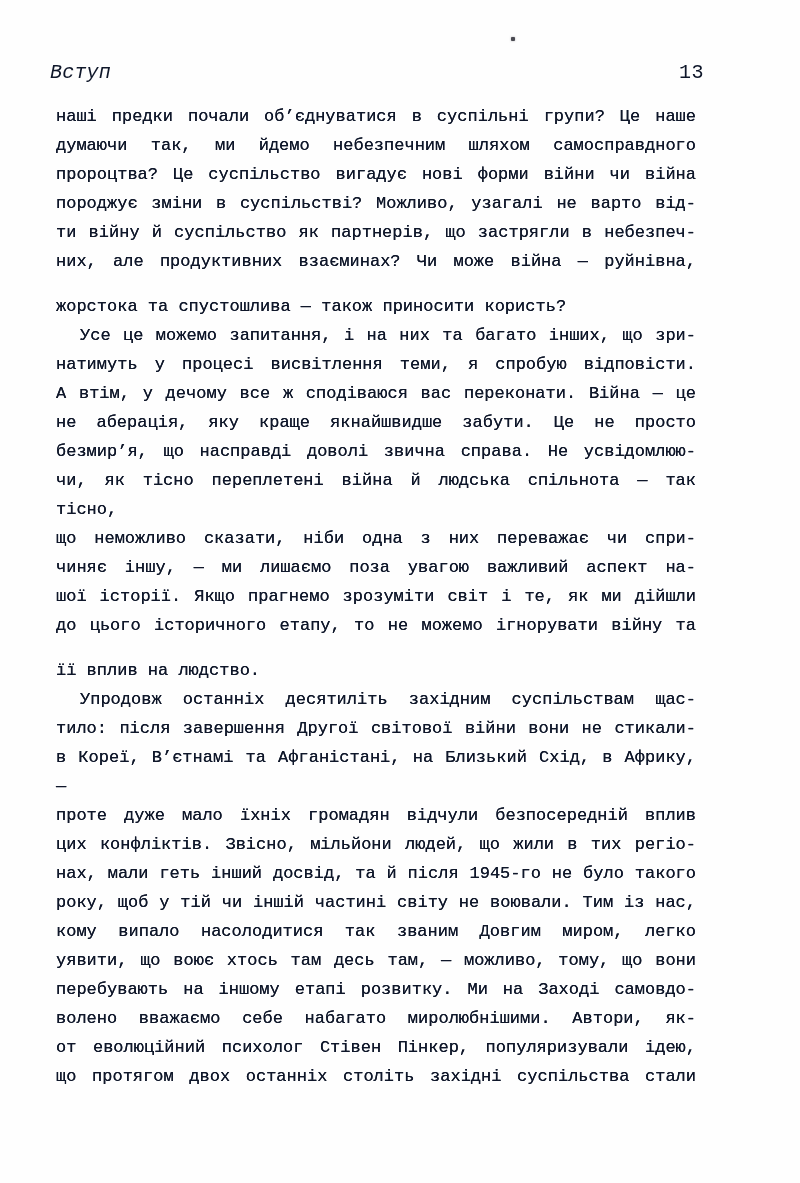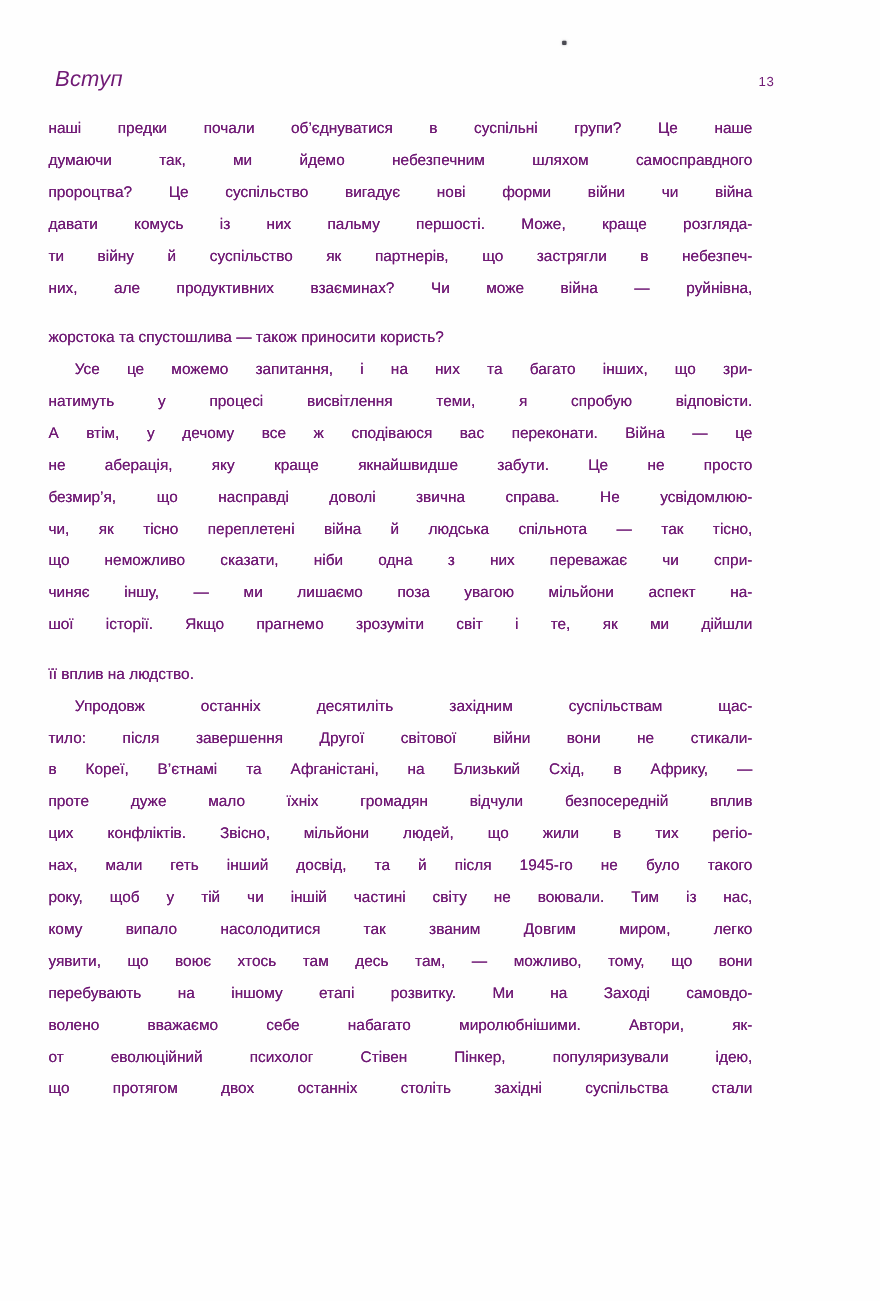--- a/index.html
+++ b/index.html
@@ -7,51 +7,51 @@
     margin: 0;
     padding: 0;
     background: #ffffff;
   }
   .page {
     position: relative;
     width: 800px;
     height: 1183px;
     background: #fefefe;
     overflow: hidden;
-    font-family: Liberation Sans, sans-serif;
-    color: #701a75;
+    font-family: Liberation Mono, monospace;
+    color: #0f172a;
   }
   
   .header-row {
     position: absolute;
     top: 61px;
     left: 50px;
     width: 654px;
     display: flex;
     justify-content: space-between;
     align-items: baseline;
   }
   .running-title {
     font-style: italic;
     font-size: 20px;
     letter-spacing: 0.2px;
   }
   .page-number {
-    font-size: 12px;
+    font-size: 20px;
     letter-spacing: 0.5px;
     font-style: normal;
     margin-left: 48px;
   }
   
   .text-column {
     position: absolute;
     top: 102px;
-    left: 44px;
+    left: 56px;
     width: 640px;
-    font-size: 14px;
+    font-size: 17px;
     line-height: 29px;
     text-shadow: 0 0 0.3px currentColor; 
   }
   .line {
     text-align: justify;
     text-align-last: justify;
     white-space: normal;
   }
   .line.para-end {
     text-align-last: left;
@@ -81,33 +81,34 @@
     <span class="running-title">Вступ</span>
     <span class="page-number">13</span>
   </div>
 
   <div class="speck"></div>
 
   <div class="text-column">
       <div class="line">наші предки почали об’єднуватися в суспільні групи? Це наше</div>
       <div class="line">думаючи так, ми йдемо небезпечним шляхом самосправдного</div>
       <div class="line">пророцтва? Це суспільство вигадує нові форми війни чи війна</div>
-      <div class="line">давати комусь із них пальму першості. Може, краще розгляда-</div>
+      <div class="line">породжує зміни в суспільстві? Можливо, узагалі не варто від-</div>
       <div class="line">ти війну й суспільство як партнерів, що застрягли в небезпеч-</div>
       <div class="line">них, але продуктивних взаєминах? Чи може війна — руйнівна,</div>
       <div class="line para-end">жорстока та спустошлива — також приносити користь?</div>
       <div class="line indent">Усе це можемо запитання, і на них та багато інших, що зри-</div>
       <div class="line">натимуть у процесі висвітлення теми, я спробую відповісти.</div>
       <div class="line">А втім, у дечому все ж сподіваюся вас переконати. Війна — це</div>
       <div class="line">не аберація, яку краще якнайшвидше забути. Це не просто</div>
       <div class="line">безмир’я, що насправді доволі звична справа. Не усвідомлюю-</div>
       <div class="line">чи, як тісно переплетені війна й людська спільнота — так тісно,</div>
       <div class="line">що неможливо сказати, ніби одна з них переважає чи спри-</div>
-      <div class="line">чиняє іншу, — ми лишаємо поза увагою мільйони аспект на-</div>
+      <div class="line">чиняє іншу, — ми лишаємо поза увагою важливий аспект на-</div>
       <div class="line">шої історії. Якщо прагнемо зрозуміти світ і те, як ми дійшли</div>
+      <div class="line">до цього історичного етапу, то не можемо ігнорувати війну та</div>
       <div class="line para-end">її вплив на людство.</div>
       <div class="line indent">Упродовж останніх десятиліть західним суспільствам щас-</div>
       <div class="line">тило: після завершення Другої світової війни вони не стикали-</div>
       <div class="line">в Кореї, В’єтнамі та Афганістані, на Близький Схід, в Африку, —</div>
       <div class="line">проте дуже мало їхніх громадян відчули безпосередній вплив</div>
       <div class="line">цих конфліктів. Звісно, мільйони людей, що жили в тих регіо-</div>
       <div class="line">нах, мали геть інший досвід, та й після 1945-го не було такого</div>
       <div class="line">року, щоб у тій чи іншій частині світу не воювали. Тим із нас,</div>
       <div class="line">кому випало насолодитися так званим Довгим миром, легко</div>
       <div class="line">уявити, що воює хтось там десь там, — можливо, тому, що вони</div>

